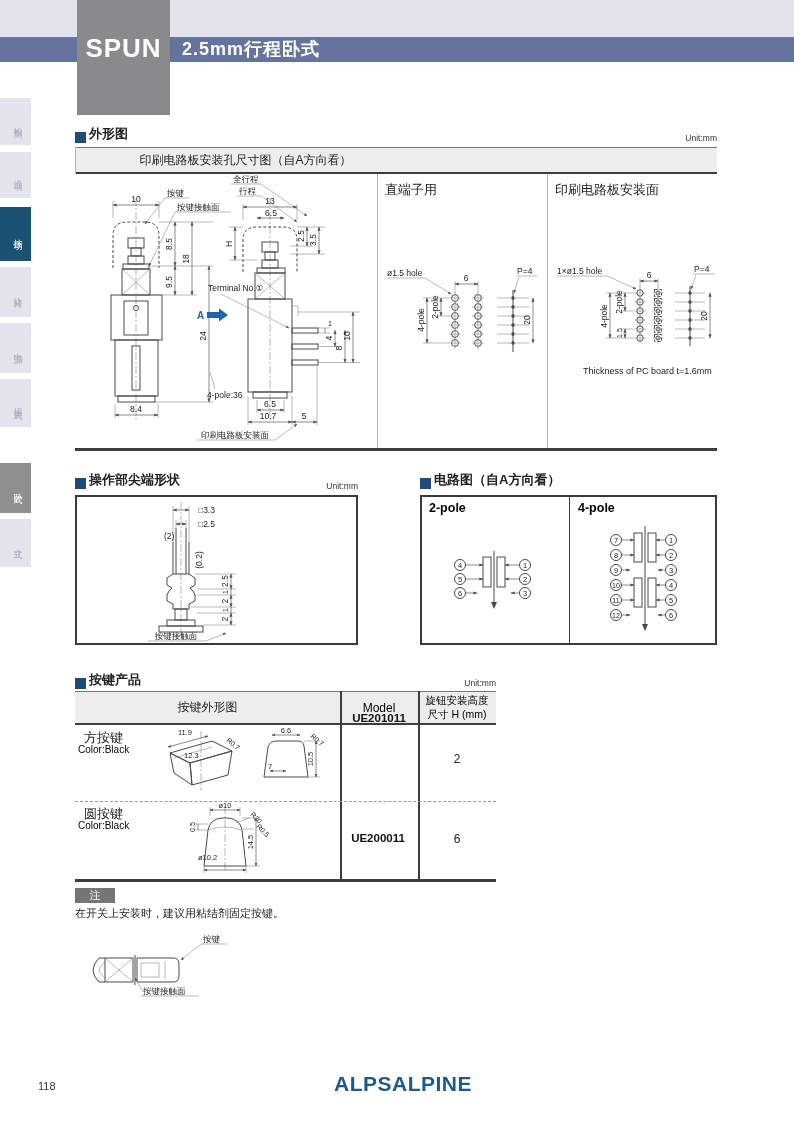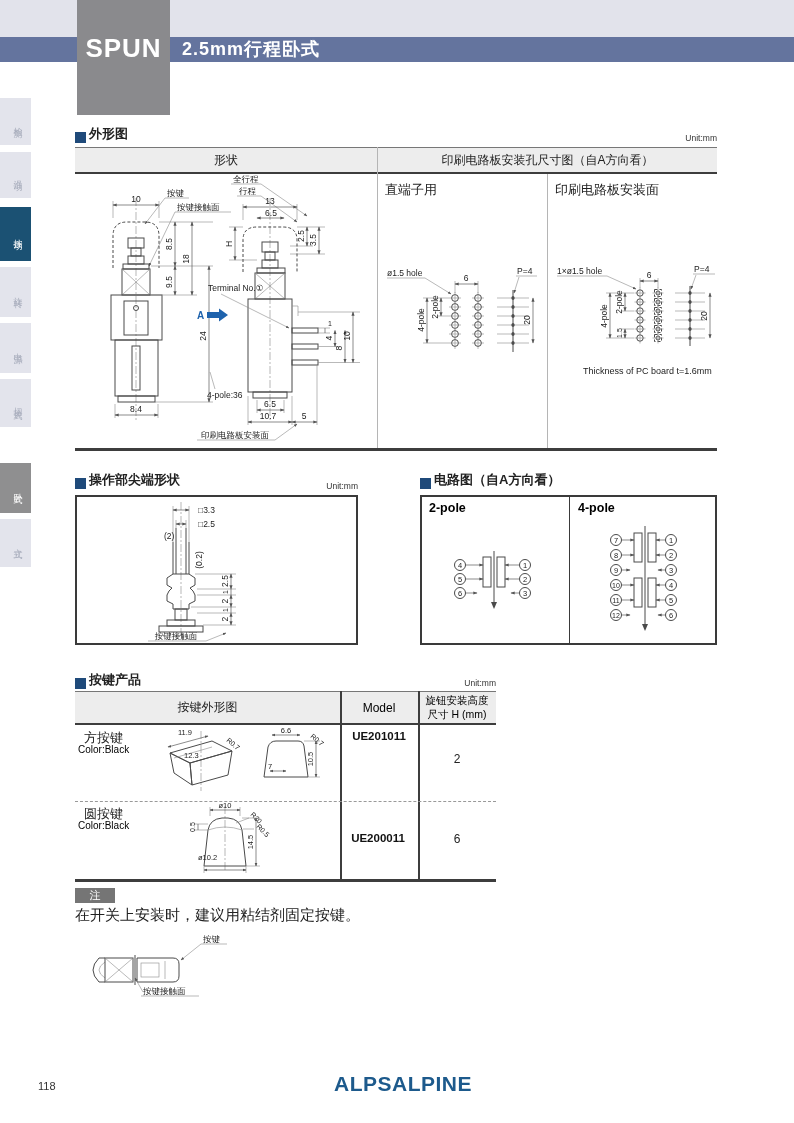--- a/index.html
+++ b/index.html
@@ -43,21 +43,21 @@
   .ln { fill:none; stroke:#4a4a4a; stroke-width:1; }
   .dsh { fill:none; stroke:#4a4a4a; stroke-width:1; stroke-dasharray:3 2; }
   .thin { fill:none; stroke:#8a8a8a; stroke-width:0.6; }
   .dim { fill:none; stroke:#5a5a5a; stroke-width:0.7; }
   .cl { fill:none; stroke:#999; stroke-width:0.7; stroke-dasharray:8 2 2 2; }
   .blue { fill:#1f63ad; }
 
   .model { font-size:11.5px; font-weight:bold; color:#111; text-align:center; }
   .hval { font-size:12px; color:#222; text-align:center; }
   .badge { background:#757575; color:#fff; font-size:11px; text-align:center; line-height:15px; }
-  .notetext { font-size:15px; color:#222; }
+  .notetext { font-size:11px; color:#222; }
   .pageno { font-size:11px; color:#333; }
   .logo { width:794px; text-align:center; font-size:21px; font-weight:bold; color:#1d5a8c; letter-spacing:0.5px;padding-left:12px; }
 </style>
 </head>
 <body>
 
 <div class="page">
 
   <div class="abs topstrip"></div>
   <div class="abs band"></div>
@@ -89,21 +89,20 @@
       <span>立式</span>
     </div>
 
   <div class="abs sect" style="left:75px;top:125px;">
     <span class="sq"></span>
     <span>外形图</span>
   </div>
   <div class="abs unit" style="left:617px;top:133px;width:100px;">Unit:mm</div>
 
   <div class="abs thead" style="left:75px;top:147px;width:642px;height:27px;">
-    <div class="hcell" style="width:302px;">形状</div>
     <div class="vline" style="height:27px;"></div>
     <div class="hcell" style="width:339px;">印刷电路板安装孔尺寸图（自A方向看）</div>
   </div>
 
   <div class="abs vline" style="left:377px;top:174px;height:274px;"></div>
   <div class="abs vline" style="left:547px;top:174px;height:274px;"></div>
   <div class="abs hline-dark" style="left:75px;top:448px;width:642px;"></div>
   <div class="abs celllabel" style="left:385px;top:181px;">直端子用</div>
   <div class="abs celllabel" style="left:555px;top:181px;">印刷电路板安装面</div>
 
@@ -513,21 +512,21 @@
       <div>尺寸 H (mm)</div>
     </div>
   </div>
   <div class="abs vline-dark" style="left:340px;top:691px;height:190px;"></div>
   <div class="abs vline-dark" style="left:418px;top:691px;height:190px;"></div>
   <div class="abs hline-dash" style="left:75px;top:801px;width:421px;"></div>
   <div class="abs hline-dark" style="left:75px;top:879px;width:421px;"></div>
 
   <div class="abs celllabel" style="left:84px;top:729px;">方按键</div>
   <div class="abs" style="left:78px;top:744px;font-size:10px;">Color:Black</div>
-  <div class="abs model" style="left:340px;top:730px;width:78px;">UE201011</div>
+  <div class="abs model" style="left:340px;top:712px;width:78px;">UE201011</div>
   <div class="abs hval" style="left:418px;top:752px;width:78px;">2</div>
   <svg class="abs" style="left:140px;top:727px;" width="195" height="68" viewBox="0 0 195 68">
     <defs>
         <marker id="a7" viewBox="0 0 8 8" refX="7" refY="4" markerWidth="5" markerHeight="5" orient="auto-start-reverse">
           <path d="M0,1L8,4L0,7Z" fill="#555"></path>
         </marker>
       </defs>
     <line class="cl" x1="61" y1="4" x2="61" y2="64"></line>
     <path class="ln" d="M30,26 L72,14 L92,24 L50,36 Z"></path>
     <path class="ln" d="M50,36 L92,24 L88,48 L52,58 Z"></path>

